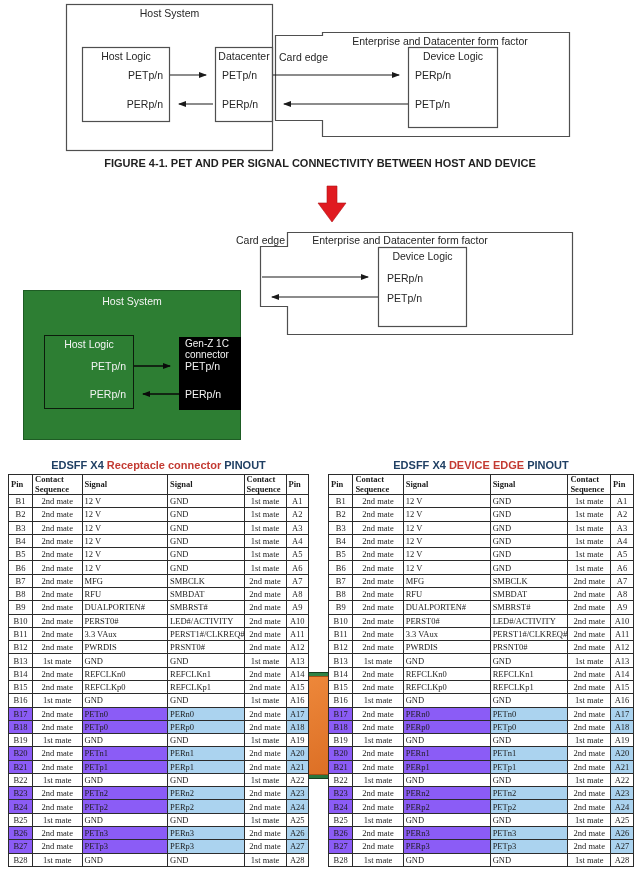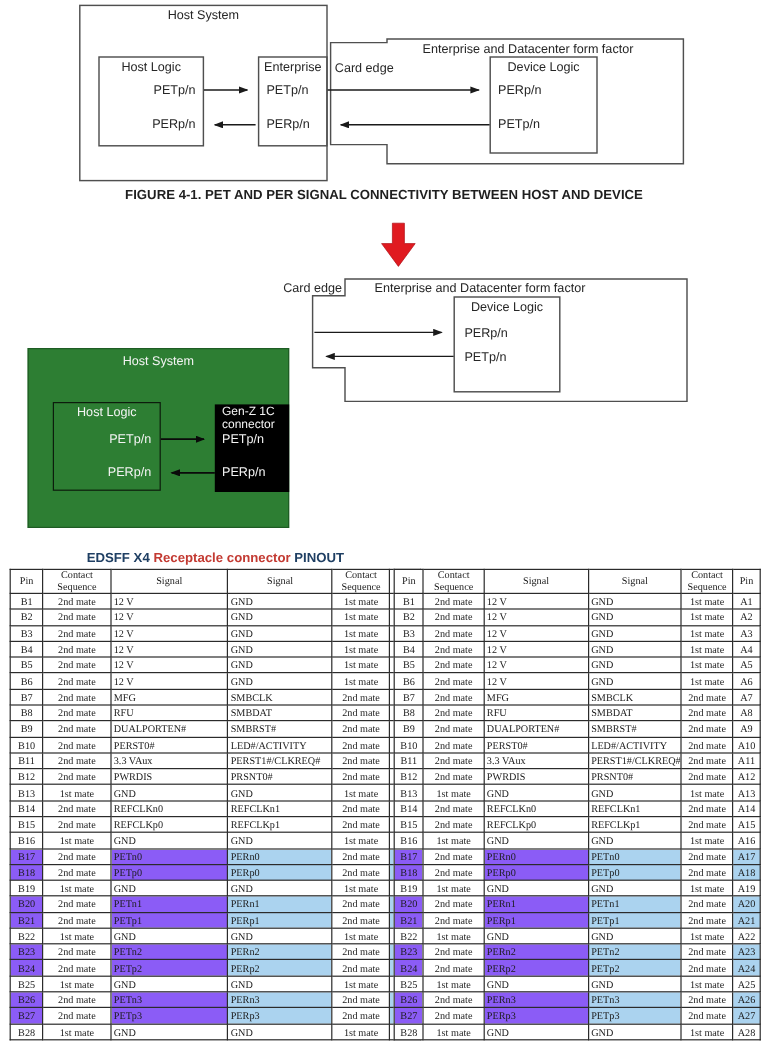--- a/index.html
+++ b/index.html
@@ -34,30 +34,30 @@
   .ssd-cover{position:absolute;left:283px;top:346px;width:339px;height:99px;border-radius:6px;
            background:linear-gradient(155deg,#ef8a3c 0%,#dd7026 45%,#cd5e1b 100%);
            border:1px solid #a84e15;box-sizing:border-box;}
   .screw{position:absolute;width:13px;height:13px;border-radius:50%;
            background:radial-gradient(circle at 35% 35%,#f6ded6,#cfa197 55%,#8f5f55);
            border:1px solid #5e3d35;box-sizing:border-box;}
   .screw::after{content:"";position:absolute;left:4px;top:4px;width:3px;height:3px;border-radius:50%;background:#6b443c;}
   .pcb-tab{position:absolute;width:14px;height:5px;background:#1b2d1c;border-radius:1px;}
   
   .tblwrap{position:absolute;top:459px;height:410px;}
-  .tblwrap.left{left:8px;width:301px;padding-left:42px;}
+  .tblwrap.left{left:8px;width:301px;}
   .tblwrap.right{left:328px;width:306px;}
   .tbl-title{position:absolute;top:0;left:0;right:0;text-align:center;font-weight:bold;
              font-size:11px;color:#1f3f63;font-family:"Liberation Sans",sans-serif;}
   .tbl-title .red{color:#c33a32;}
   table.pinout{position:absolute;top:15px;left:0;width:100%;height:393px;border-collapse:collapse;
              table-layout:fixed;background:#fff;font-family:"Liberation Serif",serif;
              font-size:8.5px;color:#1c1c1c;border:1.5px solid #222;}
   table.pinout th,table.pinout td{border:1px solid #2b2b2b;padding:0 2px;overflow:hidden;}
-  table.pinout th{font-weight:normal;text-align:center;line-height:1.1;white-space:normal;}
+  table.pinout th{font-weight:bold;text-align:left;line-height:1.1;white-space:normal;}
   table.pinout thead tr{height:20px;}
   table.pinout tbody td{white-space:nowrap;}
   .ca{text-align:center;}
   .le{text-align:left;padding-left:4px;}
   .pk{background:#8b5cf6;}
   .bl{background:#abd3ef;}
 </style>
 </head>
 <body>
 
@@ -78,21 +78,21 @@
     <line x1="170" y1="75" x2="206" y2="75" marker-end="url(#ar1)"></line>
     <line x1="213" y1="104" x2="179" y2="104" marker-end="url(#ar1)"></line>
     <line x1="273" y1="75" x2="399" y2="75" marker-end="url(#ar1)"></line>
     <line x1="408" y1="104" x2="284" y2="104" marker-end="url(#ar1)"></line>
   </g>
 </svg>
 <div class="lbl ctr" style="left:66px;top:7px;width:207px">Host System</div>
 <div class="lbl ctr" style="left:82px;top:50px;width:88px">Host Logic</div>
 <div class="lbl rgt" style="left:82px;top:69px;width:81px">PETp/n</div>
 <div class="lbl rgt" style="left:82px;top:98px;width:81px">PERp/n</div>
-<div class="lbl ctr" style="left:215px;top:50px;width:58px">Enterprise</div>
+<div class="lbl ctr" style="left:215px;top:50px;width:58px">Datacenter</div>
 <div class="lbl" style="left:222px;top:69px">PETp/n</div>
 <div class="lbl" style="left:222px;top:98px">PERp/n</div>
 <div class="lbl" style="left:279px;top:51px">Card edge</div>
 <div class="lbl ctr" style="left:320px;top:35px;width:240px">Enterprise and Datacenter form factor</div>
 <div class="lbl ctr" style="left:408px;top:50px;width:90px">Device Logic</div>
 <div class="lbl" style="left:415px;top:69px">PERp/n</div>
 <div class="lbl" style="left:415px;top:98px">PETp/n</div>
 
 <div class="caption">FIGURE 4-1. PET AND PER SIGNAL CONNECTIVITY BETWEEN HOST AND DEVICE</div>
 
@@ -411,20 +411,25 @@
           <td class="le">GND</td>
           <td class="le">GND</td>
           <td class="ca">1st mate</td>
           <td class="ca">A28</td>
         </tr>
       </tbody>
   </table>
 </div>
 
 <div class="tblwrap right">
+  <div class="tbl-title">
+    <span>EDSFF X4</span>
+    <span class="red">DEVICE EDGE</span>
+    <span>PINOUT</span>
+  </div>
   <table class="pinout">
     <colgroup>
       <col style="width:8%">
         <col style="width:16.5%">
         <col style="width:28.5%">
       <col style="width:25.5%">
         <col style="width:14%">
         <col style="width:7.5%">
     </colgroup>
     <thead>

